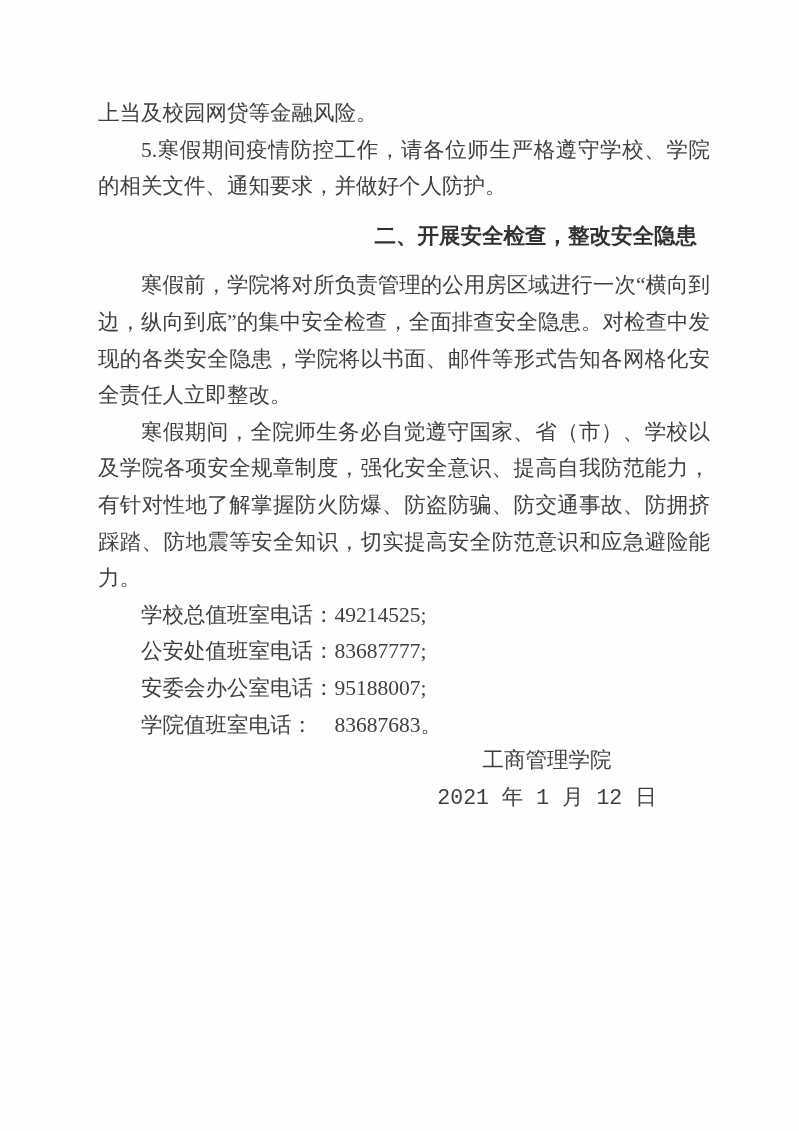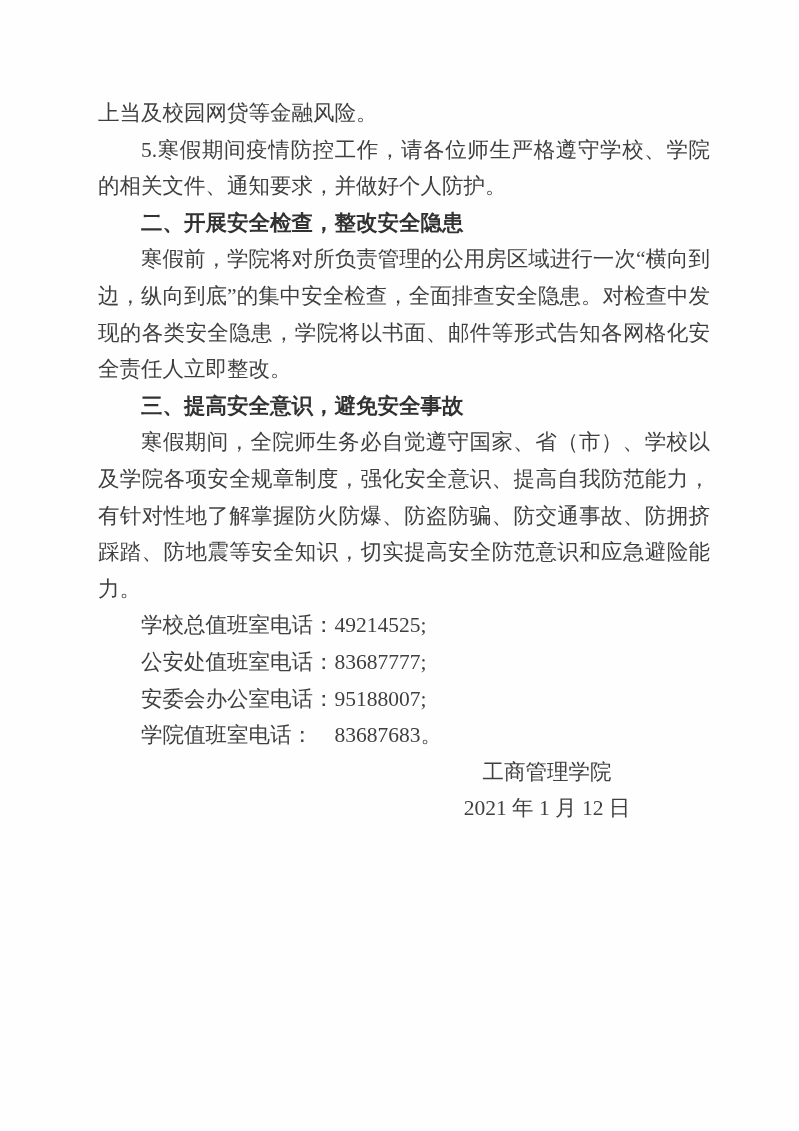--- a/index.html
+++ b/index.html
@@ -29,57 +29,57 @@
     margin: 0;
     text-align: justify;
     text-justify: inter-ideograph;
     text-indent: 2em;
     word-break: break-all;
   }
   .para.no-indent {
     text-indent: 0;
   }
   .heading {
-    margin: 0;
+    margin: 13px;
     font-weight: bold;
     color: #323232;
     text-indent: 2em;
-    text-align: left;
+    text-align: right;
   }
   .phone-line {
     margin: 0;
     text-indent: 2em;
     text-align: left;
     white-space: pre-wrap;
   }
   .signature {
     width: 310px;
     margin-left: auto;
     margin-right: 8px;
     text-align: center;
+    font-family: Liberation Mono, monospace;
   }
   .signature div {
     line-height: 36.6px;
   }
 </style>
 </head>
 <body>
 
 <div class="page">
   <div class="content">
 
     <p class="para no-indent">上当及校园网贷等金融风险。</p>
 
     <p class="para">5.寒假期间疫情防控工作，请各位师生严格遵守学校、学院的相关文件、通知要求，并做好个人防护。</p>
 
     <p class="heading">二、开展安全检查，整改安全隐患</p>
 
     <p class="para">寒假前，学院将对所负责管理的公用房区域进行一次“横向到边，纵向到底”的集中安全检查，全面排查安全隐患。对检查中发现的各类安全隐患，学院将以书面、邮件等形式告知各网格化安全责任人立即整改。</p>
 
-    <p class="heading">三、提高安全意识，避免安全事故</p>
 
     <p class="para">寒假期间，全院师生务必自觉遵守国家、省（市）、学校以及学院各项安全规章制度，强化安全意识、提高自我防范能力，有针对性地了解掌握防火防爆、防盗防骗、防交通事故、防拥挤踩踏、防地震等安全知识，切实提高安全防范意识和应急避险能力。</p>
 
 
 
     <p class="phone-line">学校总值班室电话：49214525;</p>
 
     <p class="phone-line">公安处值班室电话：83687777;</p>
 
     <p class="phone-line">安委会办公室电话：95188007;</p>

